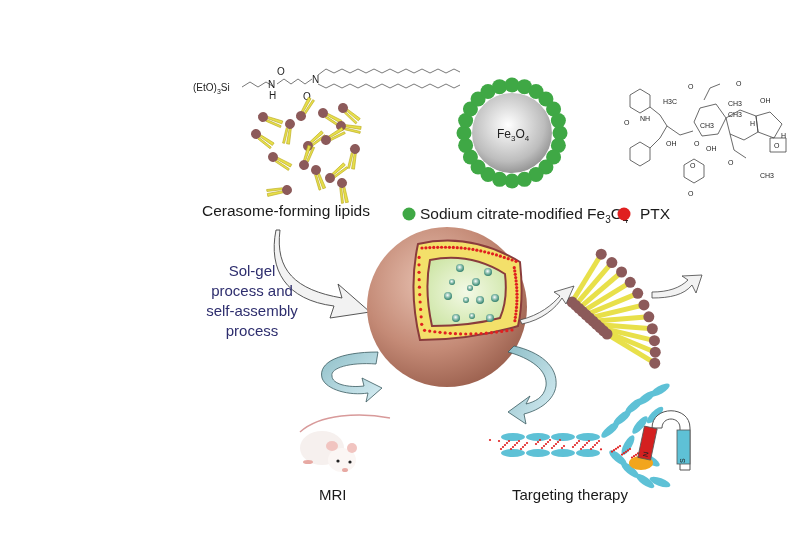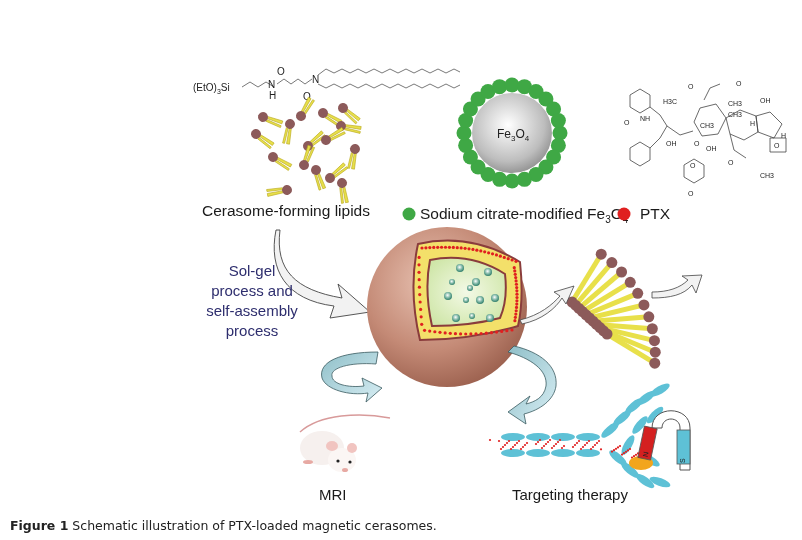--- a/index.html
+++ b/index.html
@@ -442,17 +442,13 @@
   <g>
     <path d="M652,428 C652,405 690,405 690,428 L690,470 L680,470 L680,428 C680,416 662,416 662,428 Z" fill="#ffffff" stroke="#555" stroke-width="1"></path>
     <rect x="641" y="427" width="13" height="32" fill="#d42020" stroke="#555" stroke-width="0.8" transform="rotate(12 647 443)"></rect>
     <rect x="677" y="430" width="13" height="34" fill="#5ec1d6" stroke="#555" stroke-width="0.8"></rect>
     <text x="644" y="457" font-size="7" fill="#222" transform="rotate(-78 646 455)">N</text>
     <text x="680" y="462" font-size="7" fill="#222" transform="rotate(-90 683 460)">S</text>
   </g>
   <text x="512" y="500" font-size="15" fill="#1a1a1a" font-family="Liberation Sans, sans-serif">Targeting therapy</text>
 </svg>
 
-<div class="caption">
-  <b>Figure 1</b>
-  <span>Schematic illustration of PTX-loaded magnetic cerasomes.</span>
 </div>
-</div>
 
 </body></html>

